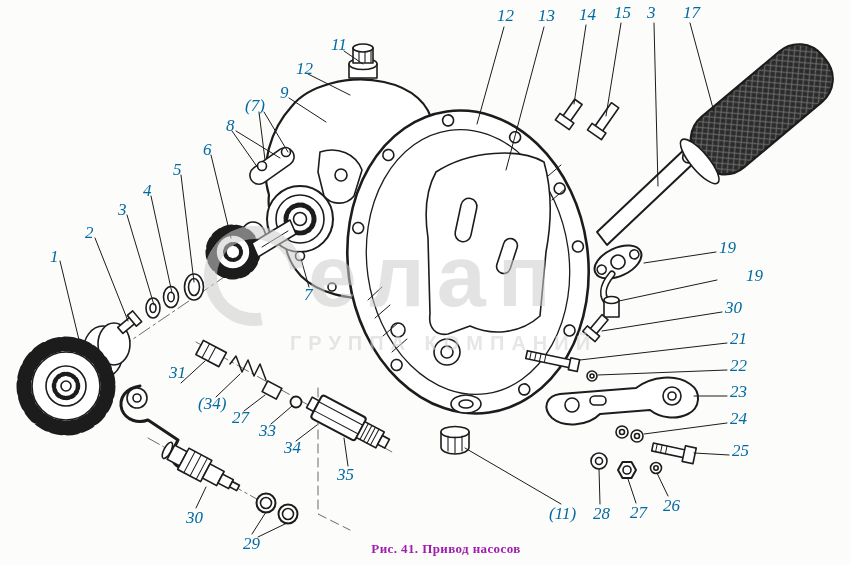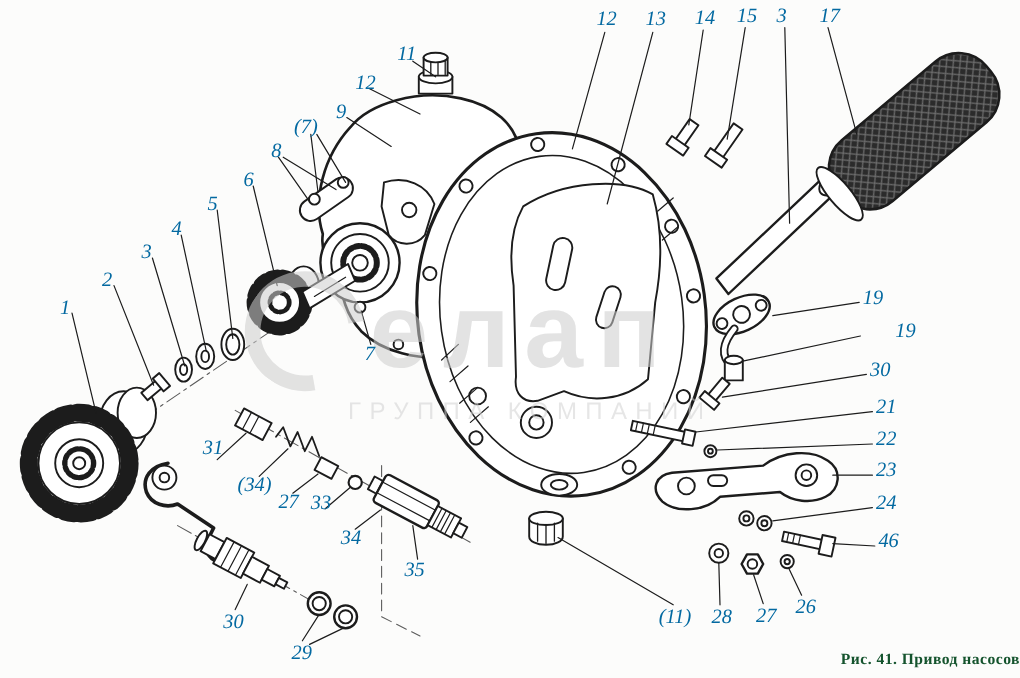--- a/index.html
+++ b/index.html
@@ -8,39 +8,39 @@
     background:#fcfcfb;overflow:hidden;
     font-family:"Liberation Serif",serif;
   }
   .art{position:absolute;left:0;top:0;width:850px;height:565px;}
   .callout{
     position:absolute;font-family:"Liberation Serif",serif;
     font-style:italic;font-size:17px;line-height:1;color:#0369a1;
     white-space:nowrap;user-select:none;text-align:center;
   }
   .caption{
-    position:absolute;top:541px;left:42px;width:808px;text-align:right;
+    position:absolute;top:541px;left:42px;width:808px;text-align:center;
     font-family:"Liberation Serif",serif;font-weight:bold;font-size:13px;
-    letter-spacing:.4px;color:#14532d;
+    letter-spacing:.4px;color:#a21caf;
   }
   .watermark{
     position:absolute;left:204px;top:226px;width:480px;opacity:.55;
     pointer-events:none;font-family:"Liberation Sans",sans-serif;
   }
   .wm-row{display:flex;align-items:center;}
   .wm-ring{
     width:74px;height:74px;border:13px solid #cdcdcd;border-radius:50%;
     border-right-color:transparent;transform:rotate(35deg);flex:0 0 auto;
   }
   .wm-main{
     font-size:88px;font-weight:bold;color:#cdcdcd;line-height:.95;
     letter-spacing:12px;margin-left:4px;
   }
   .wm-sub{
-    margin:6px 0 0 86px;font-size:20px;font-weight:normal;color:#d2d2d2;
+    margin:6px 0 0 86px;font-size:20px;font-weight:bold;color:#d2d2d2;
     letter-spacing:7px;
   }
 </style>
 </head>
 <body>
 
 <div class="page">
 
   <svg class="art" viewBox="0 0 850 565">
     <defs>
@@ -325,30 +325,30 @@
   <div class="callout" style="left:614px;top:4px">15</div>
   <div class="callout" style="left:647px;top:4px">3</div>
   <div class="callout" style="left:683px;top:4px">17</div>
   <div class="callout" style="left:719px;top:239px">19</div>
   <div class="callout" style="left:746px;top:267px">19</div>
   <div class="callout" style="left:725px;top:299px">30</div>
   <div class="callout" style="left:730px;top:330px">21</div>
   <div class="callout" style="left:730px;top:357px">22</div>
   <div class="callout" style="left:730px;top:383px">23</div>
   <div class="callout" style="left:730px;top:410px">24</div>
-  <div class="callout" style="left:732px;top:442px">46</div>
+  <div class="callout" style="left:732px;top:442px">25</div>
   <div class="callout" style="left:663px;top:497px">26</div>
   <div class="callout" style="left:630px;top:504px">27</div>
   <div class="callout" style="left:593px;top:505px">28</div>
   <div class="callout" style="left:549px;top:505px">(11)</div>
   <div class="callout" style="left:243px;top:535px">29</div>
   <div class="callout" style="left:186px;top:509px">30</div>
   <div class="callout" style="left:169px;top:364px">31</div>
   <div class="callout" style="left:198px;top:395px">(34)</div>
   <div class="callout" style="left:232px;top:409px">27</div>
-  <div class="callout" style="left:259px;top:410px">33</div>
+  <div class="callout" style="left:259px;top:422px">33</div>
   <div class="callout" style="left:284px;top:439px">34</div>
   <div class="callout" style="left:337px;top:466px">35</div>
   <div class="callout" style="left:304px;top:286px">7</div>
 
   <div class="caption">Рис. 41. Привод насосов</div>
 
 </div>
 
 </body></html>

